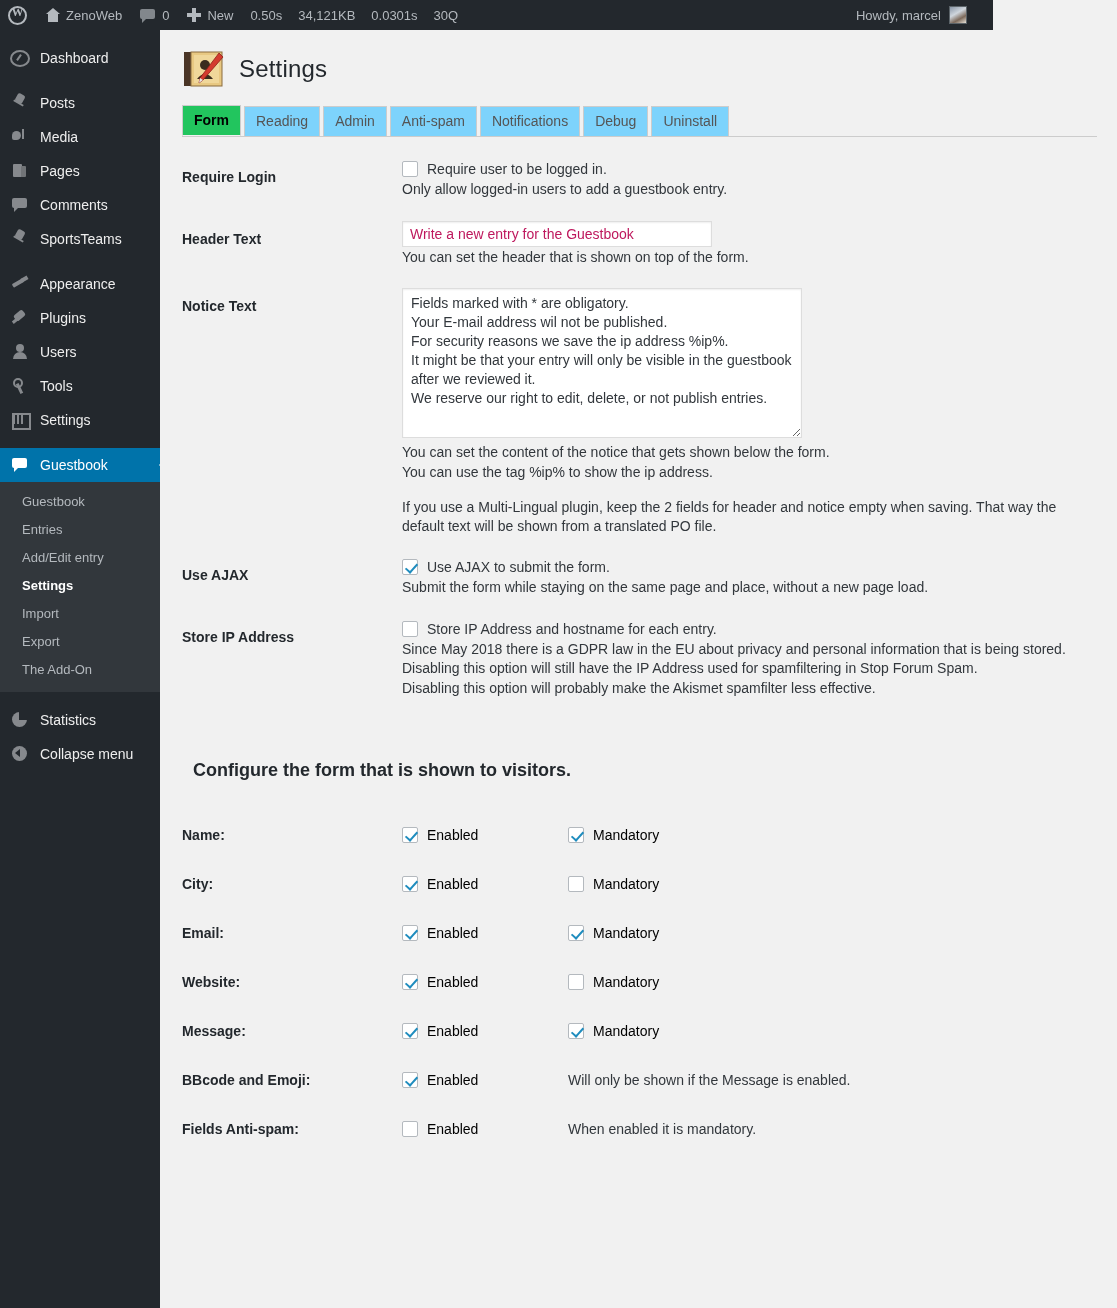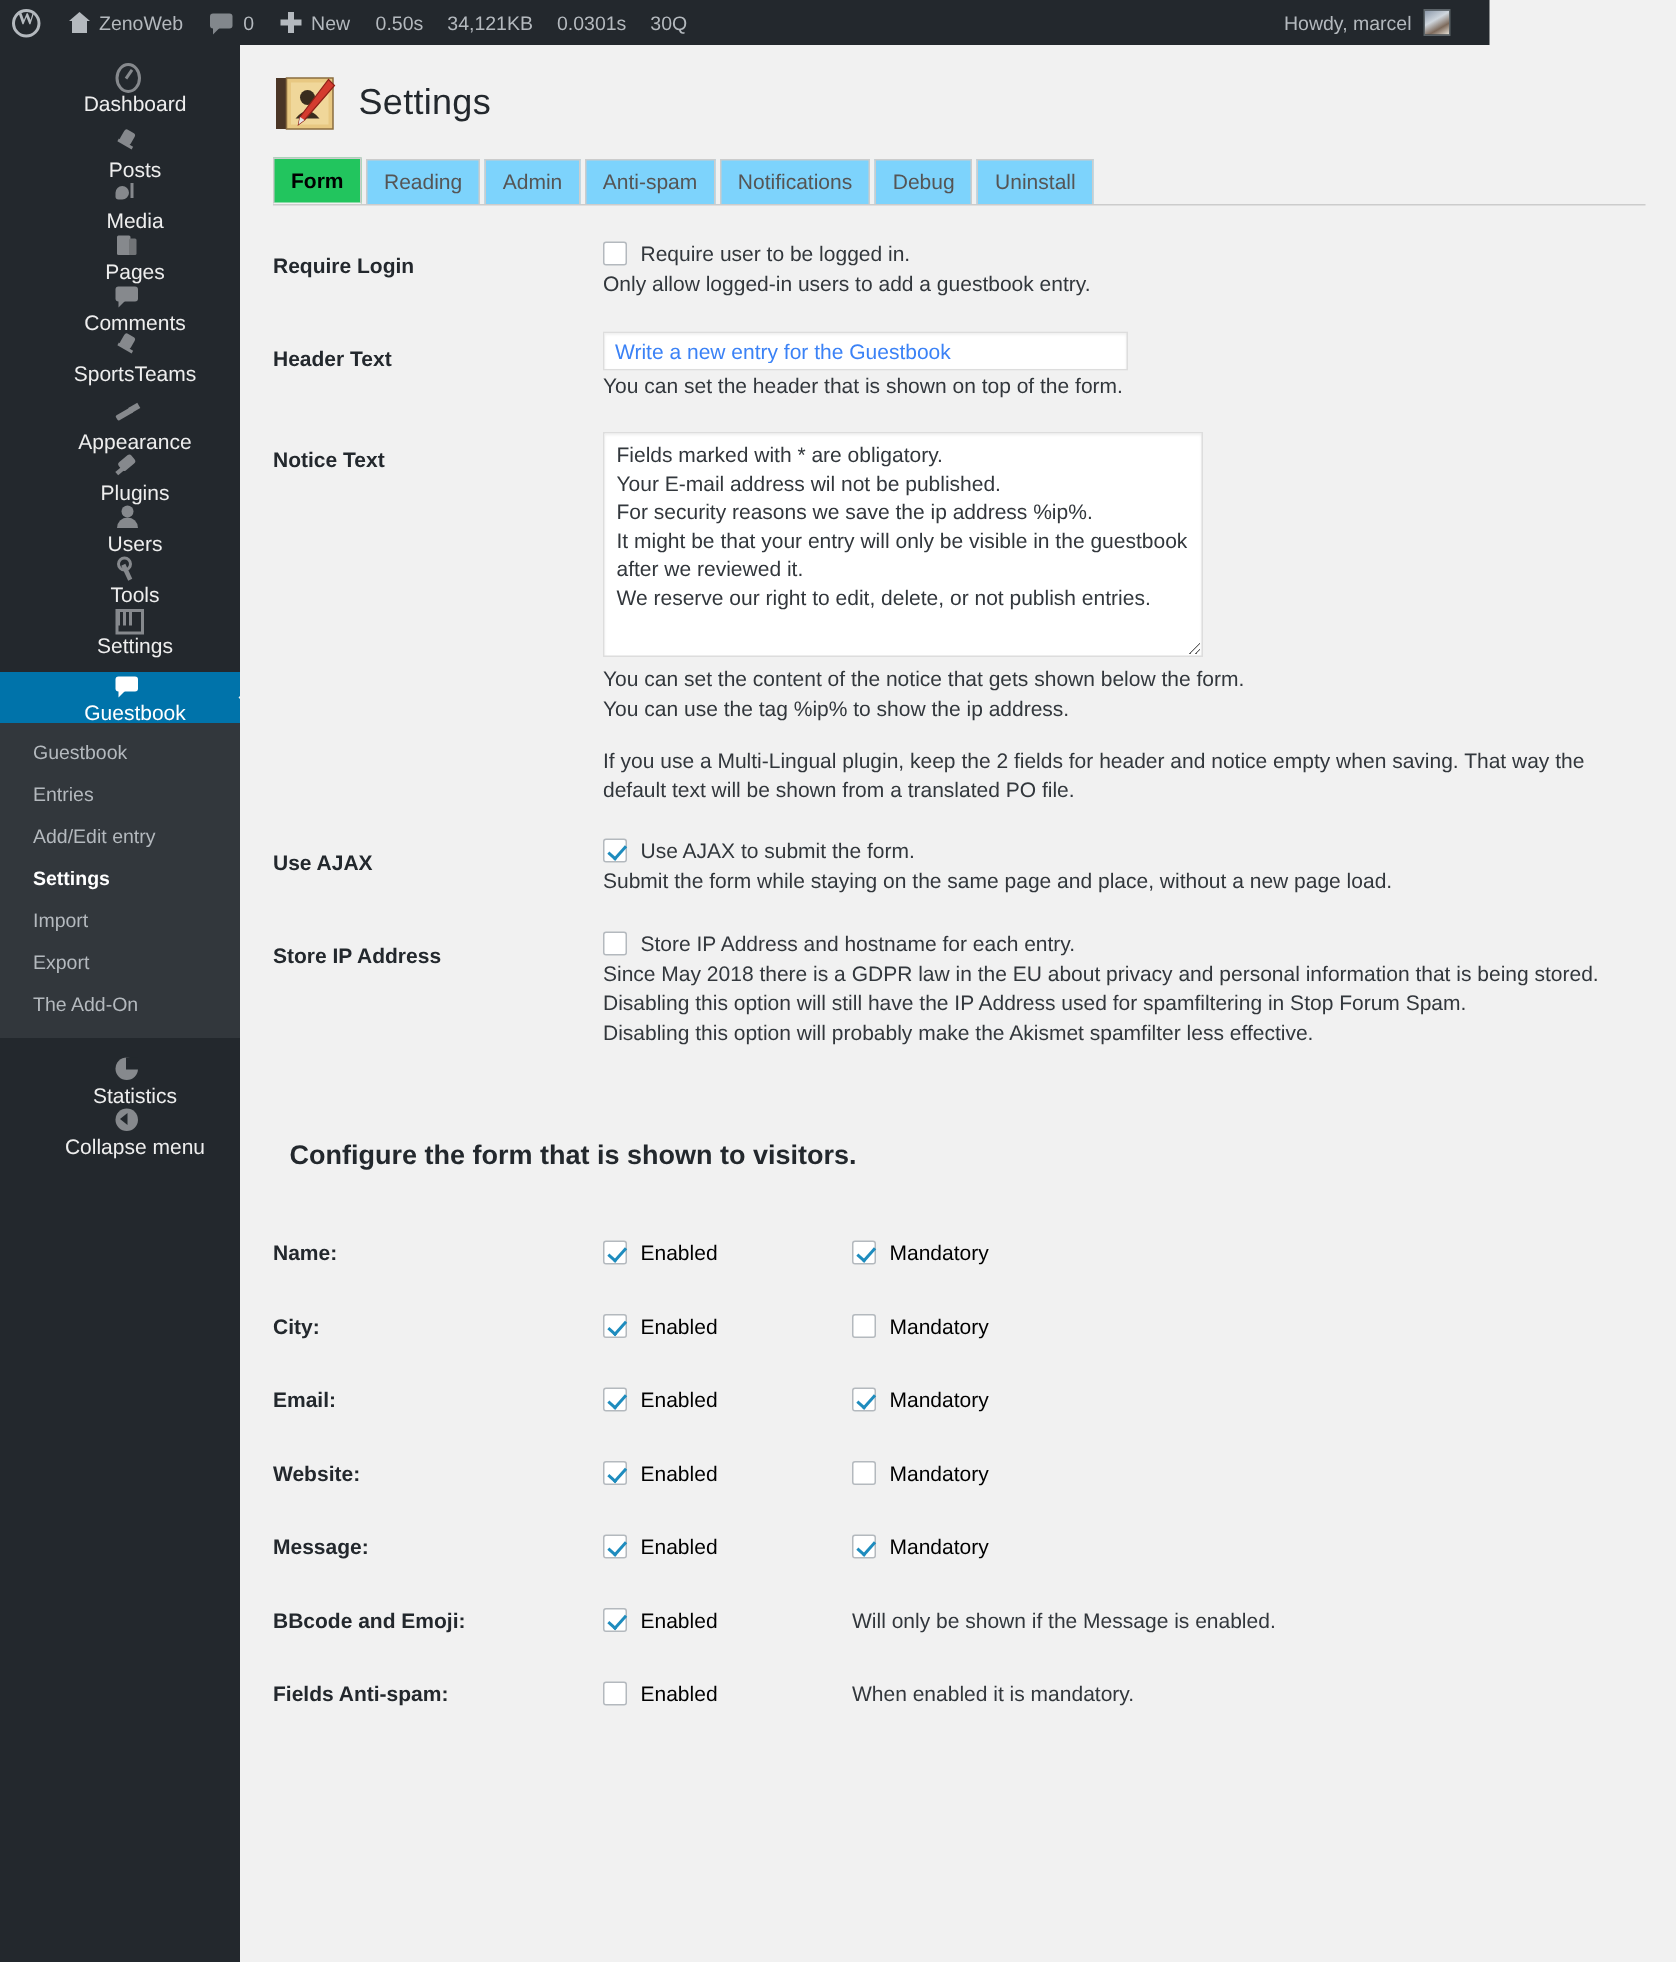--- a/index.html
+++ b/index.html
@@ -83,21 +83,21 @@
   #sidebar {
     position: absolute; top: 30px; left: 0;
     width: 160px; height: 1278px;
     background: #23282d;
     font-size: 14px;
     z-index: 40;
   }
   .menu-item {
     display: flex; align-items: center;
     height: 34px; padding-left: 10px;
-    color: #eee; position: relative; flex-direction: column;
+    color: #eee; position: relative;
   }
   .menu-item .mlabel { margin-left: 10px; font-size: 14px; line-height: 1; }
   .menu-item.current {
     background: #0073aa; color: #fff; font-weight: normal;
   }
   .menu-item.current::after {
     content: ""; position: absolute; right: -8px; top: 8px;
     border-top: 9px solid transparent; border-bottom: 9px solid transparent;
     border-right: 9px solid #f1f1f1;
   }
@@ -195,24 +195,24 @@
     position: relative; display: inline-block;
   }
   .cbx.on::after {
     content: ""; position: absolute;
     left: 5px; top: 1px; width: 5px; height: 10px;
     border: solid #1e8cbe; border-width: 0 2px 2px 0;
     transform: rotate(42deg);
   }
 
   input.txt {
-    width: 350px; height: 26px;
+    width: 310px; height: 26px;
     border: 1px solid #ddd; background: #fff;
     font-family: "Liberation Sans", sans-serif; font-size: 14px;
-    color: #3b82f6; padding: 0 7px; border-radius: 0;
+    color: #be185d; padding: 0 7px; border-radius: 0;
     box-shadow: 0 1px 2px rgba(0,0,0,.07) inset;
   }
   textarea.ta {
     width: 400px; height: 150px;
     border: 1px solid #ddd; background: #fff;
     font-family: "Liberation Sans", sans-serif; font-size: 14px;
     color: #32373c; padding: 5px 8px; line-height: 19px;
     resize: both; overflow: auto; border-radius: 0;
     box-shadow: 0 1px 2px rgba(0,0,0,.07) inset;
   }

